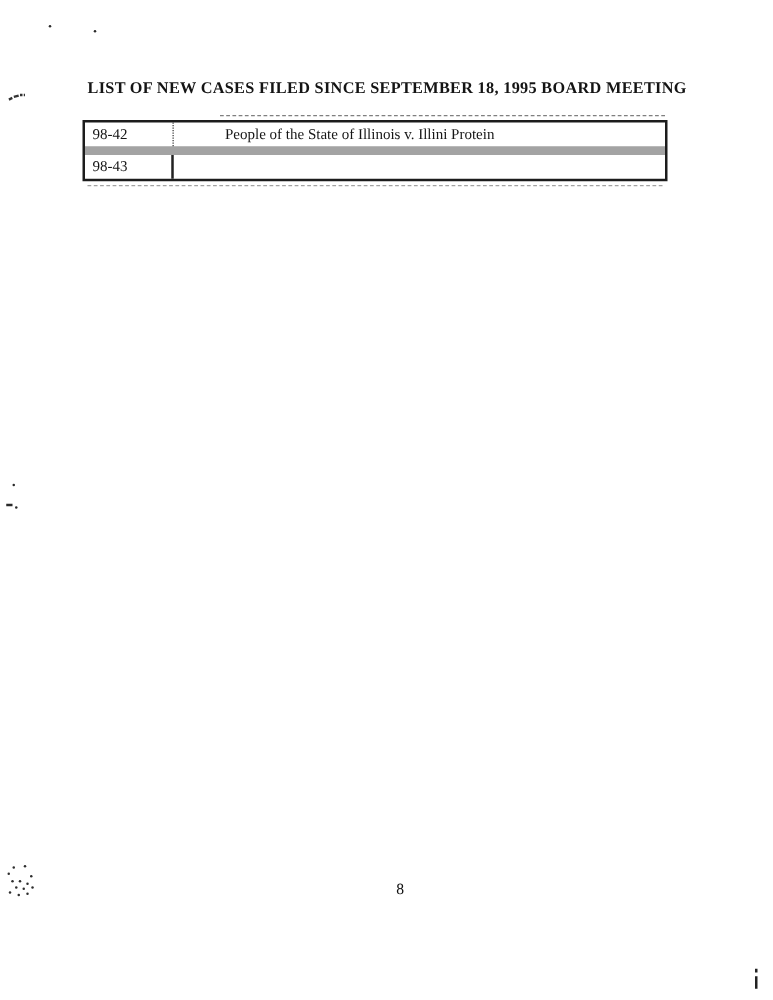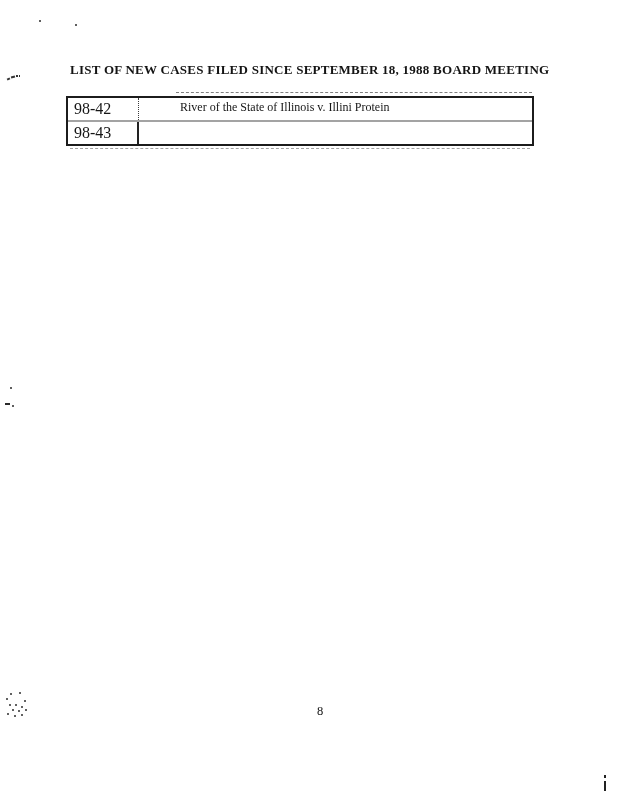--- a/index.html
+++ b/index.html
@@ -35,27 +35,27 @@
     top: 96px;
     width: 468px;
     border: 2px solid #1c1c1c;
     background: #fff;
   }
   .cases-row {
     display: flex;
     align-items: stretch;
   }
   .cases-row + .cases-row {
-    border-top: 2px solid #a3a3a3;
+    border-top: 7px solid #a3a3a3;
   }
   .cell-docket {
     width: 71px;
     flex: 0 0 71px;
     padding: 2px 0 2px 6px;
-    font-size: 16px;
+    font-size: 12px;
     color: #161616;
   }
   .cases-row.row-0 .cell-docket { border-right: 1px dotted #3a3a3a; }
   .cases-row.row-1 .cell-docket { border-right: 2px solid #222; }
   .cell-case {
     flex: 1 1 auto;
     padding: 2px 8px 3px 41px;
     font-size: 12px;
     line-height: 14px;
     color: #161616;
@@ -156,28 +156,28 @@
     height: 16px;
   }
   .edge-i-mark .i-dot  { position: absolute; left: 0; top: 0; width: 2px; height: 3px; background: #222; }
   .edge-i-mark .i-stem { position: absolute; left: 0; top: 6px; width: 2px; height: 10px; background: #222; }
 </style>
 </head>
 <body>
 
 <div class="page">
 
-  <h1 class="doc-title">LIST OF NEW CASES FILED SINCE SEPTEMBER 18, 1988 BOARD MEETING</h1>
+  <h1 class="doc-title">LIST OF NEW CASES FILED SINCE SEPTEMBER 18, 1995 BOARD MEETING</h1>
 
   <div class="table-dash-above"></div>
 
   <div class="cases-table">
     <div class="cases-row row-0">
       <div class="cell-docket">98-42</div>
-      <div class="cell-case">River of the State of Illinois v. Illini  Protein</div>
+      <div class="cell-case">People of the State of Illinois v. Illini  Protein</div>
     </div>
     <div class="cases-row row-1">
       <div class="cell-docket">98-43</div>
     </div>
   </div>
 
   <div class="table-dash-below"></div>
 
   <div class="page-number">8</div>
 

